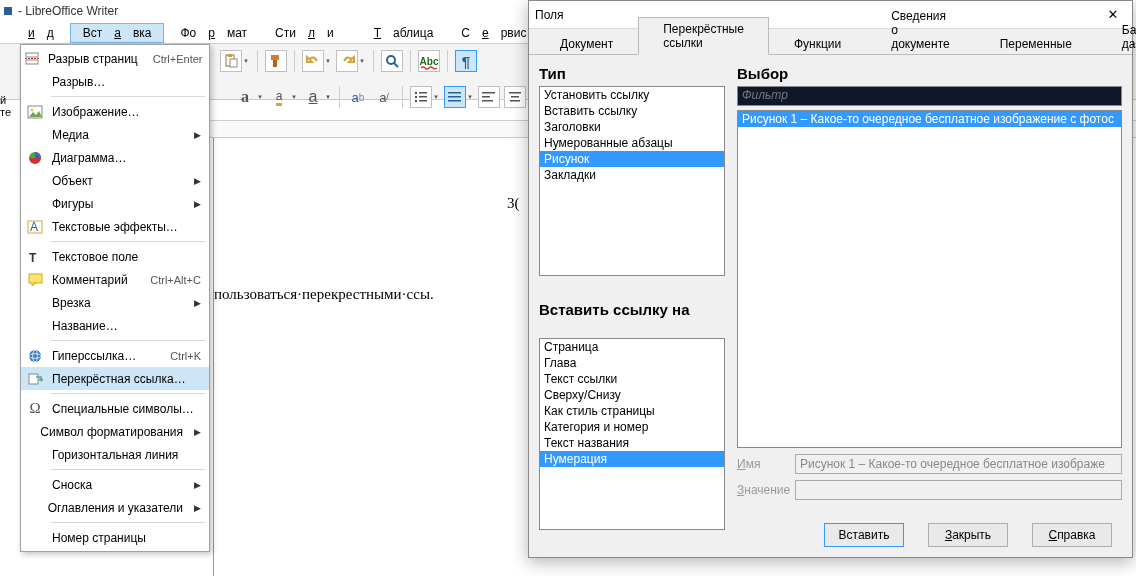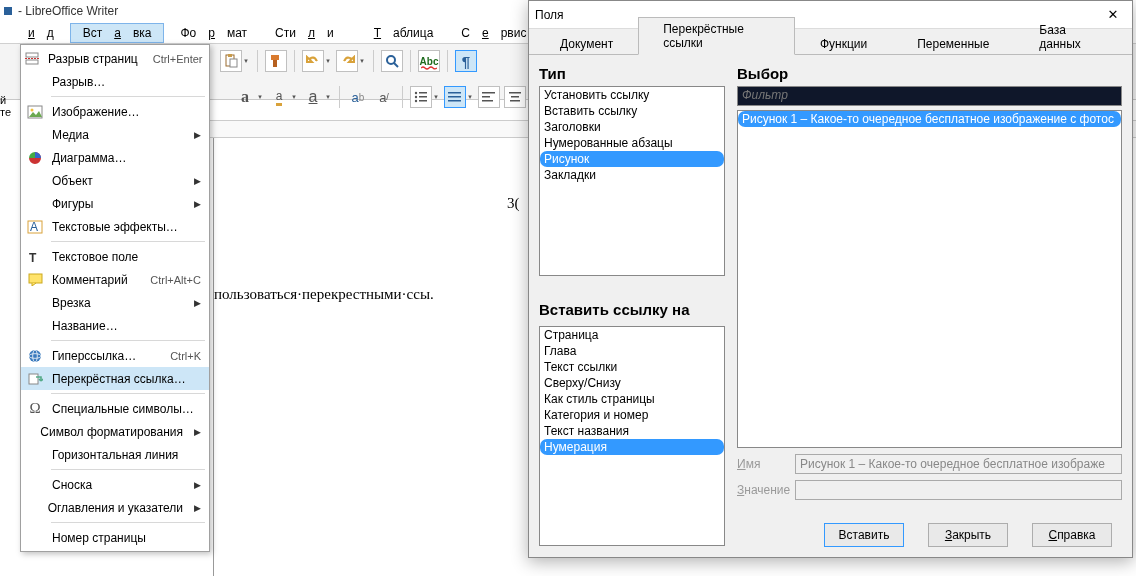--- a/index.html
+++ b/index.html
@@ -52,23 +52,23 @@
 .tab { padding:4px 24px; border:1px solid transparent; border-bottom:none; position:relative; top:1px; color:#000;}
 .tab.active { background:#f0f0f0; border-color:#bbb; border-bottom:1px solid #f0f0f0; }
 
 .dlg-body { padding:8px 10px 0 10px; display:flex; gap:12px;}
 .dlg-col { display:flex; flex-direction:column;}
 .col-left { width:186px;}
 .col-right { flex:1;}
 .sect-lab { font-weight:bold; font-size:15px; margin:2px 0 4px 0;}
 .listbox { background:#fff; border:1px solid #888; overflow:hidden;}
 .listbox .li { padding:1px 4px; white-space:nowrap;}
-.listbox .li.sel { background:#3399ff; color:#fff;border-radius:7px;}
+.listbox .li.sel { background:#3399ff; color:#fff;}
 .typebox { height:190px;}
-.insertref-box { height:220px; margin-top:4px;}
+.insertref-box { height:192px; margin-top:16px;}
 .filter { height:20px; border:1px solid #888; background:#0f172a; padding:1px 4px; color:#777; font-style:italic; margin-bottom:4px;}
 .selbox { height:338px;}
 
 .form-row { display:flex; align-items:center; margin-top:6px; }
 .form-row .flab { width:58px; color:#555;}
 .form-row .flab.disabled { color:#9a9a9a;}
 .form-row .flab .mn-key { text-decoration:underline;}
 .form-row input { flex:1; height:20px; border:1px solid #aaa; padding:0 4px; background:#fff;}
 .form-row input.disabled { background:#f0f0f0; color:#888;}
 
@@ -353,20 +353,21 @@
 
 <div class="dialog">
   <div class="dlg-titlebar">
     <span class="dlg-title">Поля</span>
     <span class="dlg-close">✕</span>
   </div>
   <div class="tabstrip" id="tabstrip">
       <div class="tab">Документ</div>
       <div class="tab active">Перекрёстные ссылки</div>
       <div class="tab">Функции</div>
+      <div class="tab">Сведения о документе</div>
       <div class="tab">Переменные</div>
       <div class="tab">База данных</div>
     </div>
   <div class="dlg-body">
     <div class="dlg-col col-left">
       <div class="sect-lab">Тип</div>
       <div class="listbox typebox" id="typebox">
           <div class="li">Установить ссылку</div>
           <div class="li">Вставить ссылку</div>
           <div class="li">Заголовки</div>

